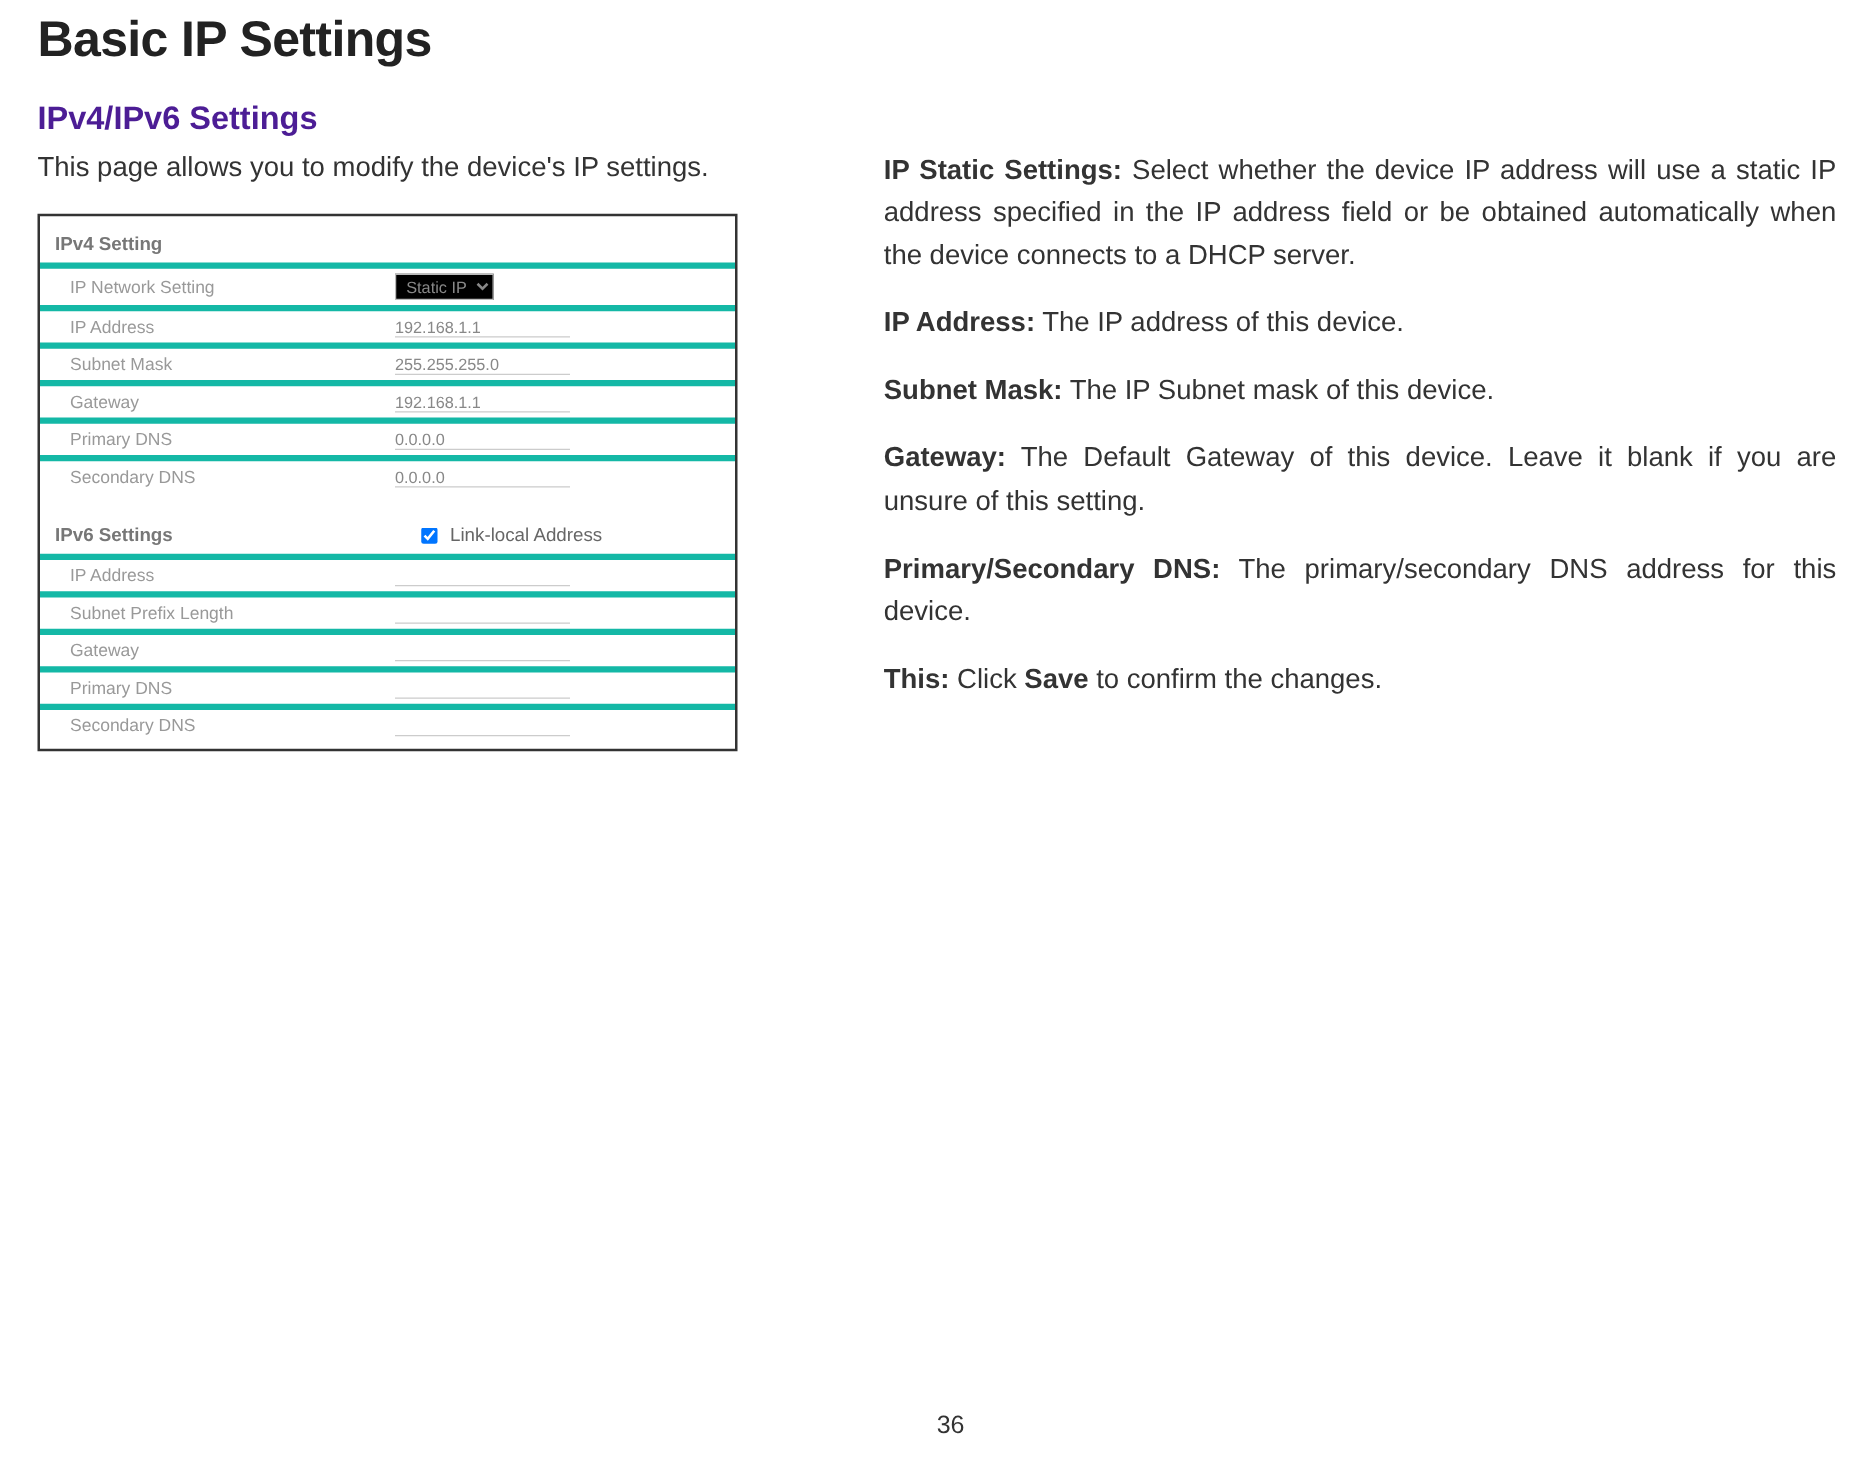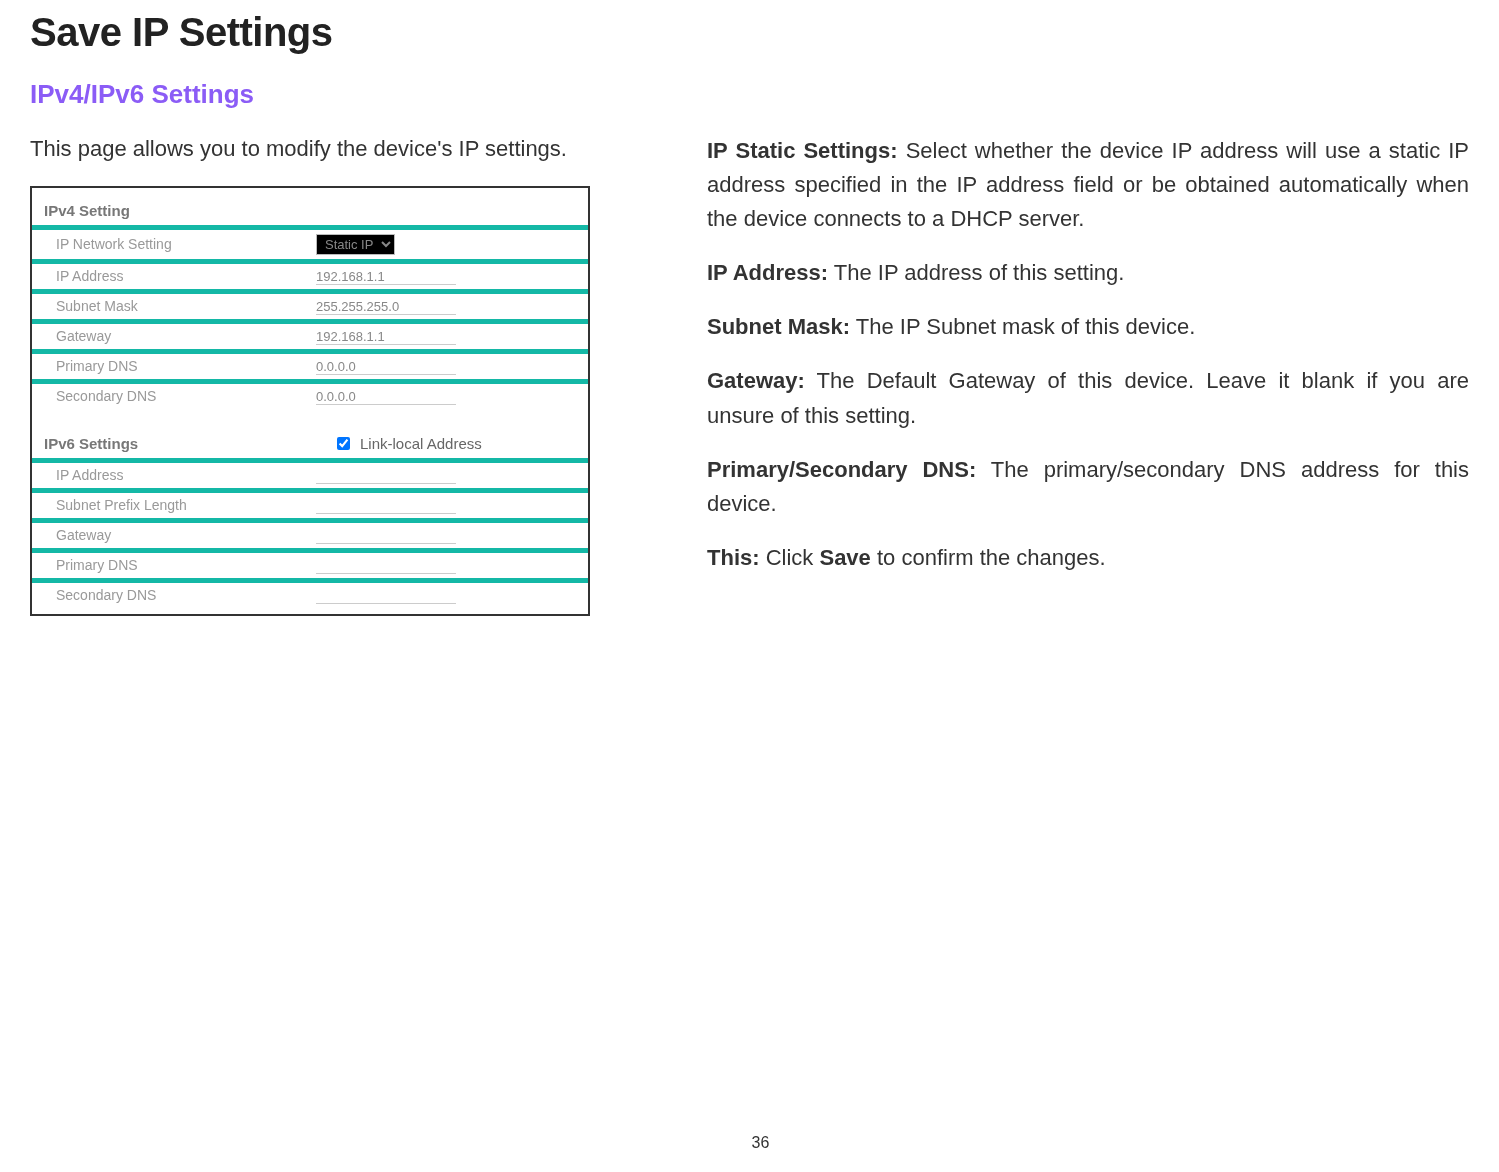--- a/index.html
+++ b/index.html
@@ -15,22 +15,22 @@
   .h1 {
     font-size: 40px;
     font-weight: 700;
     letter-spacing: -0.5px;
     color: #222;
     margin-bottom: 24px;
   }
   .h2 {
     font-size: 26px;
     font-weight: 700;
-    color: #8b5cf6;
-    margin-bottom: 24px;
+    color: #4c1d95;
+    margin-bottom: 9px;
   }
   .columns {
     display: flex;
     gap: 80px;
   }
   .col-left { width: 597px; }
   .col-right { flex: 1; }
   .intro {
     font-size: 22px;
     color: #333;
@@ -95,29 +95,29 @@
     margin-bottom: 20px;
     color: #333;
   }
   .desc-block p .b { font-weight: 700; }
   .justify { text-align: justify; }
   .page-num {
     position: absolute;
     bottom: 20px;
     left: 0; right: 0;
     text-align: center;
-    font-size: 16px;
+    font-size: 20px;
     color: #333;
     margin-left: 22px;
   }
 </style>
 </head>
 <body>
 
-<div class="h1">Save IP Settings</div>
+<div class="h1">Basic IP Settings</div>
 <div class="h2">IPv4/IPv6 Settings</div>
 
 <div class="columns">
   <div class="col-left">
     <p class="intro">This page allows you to modify the device's IP settings.</p>
 
     <div class="screenshot">
       <div class="sect-head">IPv4 Setting</div>
 
       <div class="row">
@@ -178,21 +178,21 @@
         <div class="val"><input type="text" value="" style=""></div>
       </div>
     </div>
   </div>
 
   <div class="col-right desc-block">
     <p class="justify">
       <span class="b">IP Static Settings:</span><span> Select whether the device IP address will use a static IP address specified in the IP address field or be obtained automatically when the device connects to a DHCP server.</span>
     </p>
     <p>
-      <span class="b">IP Address:</span><span> The IP address of this setting.</span>
+      <span class="b">IP Address:</span><span> The IP address of this device.</span>
     </p>
     <p>
       <span class="b">Subnet Mask:</span><span> The IP Subnet mask of this device.</span>
     </p>
     <p class="justify">
       <span class="b">Gateway:</span><span> The Default Gateway of this device. Leave it blank if you are unsure of this setting.</span>
     </p>
     <p class="justify">
       <span class="b">Primary/Secondary DNS:</span><span> The primary/secondary DNS address for this device.</span>
     </p>

